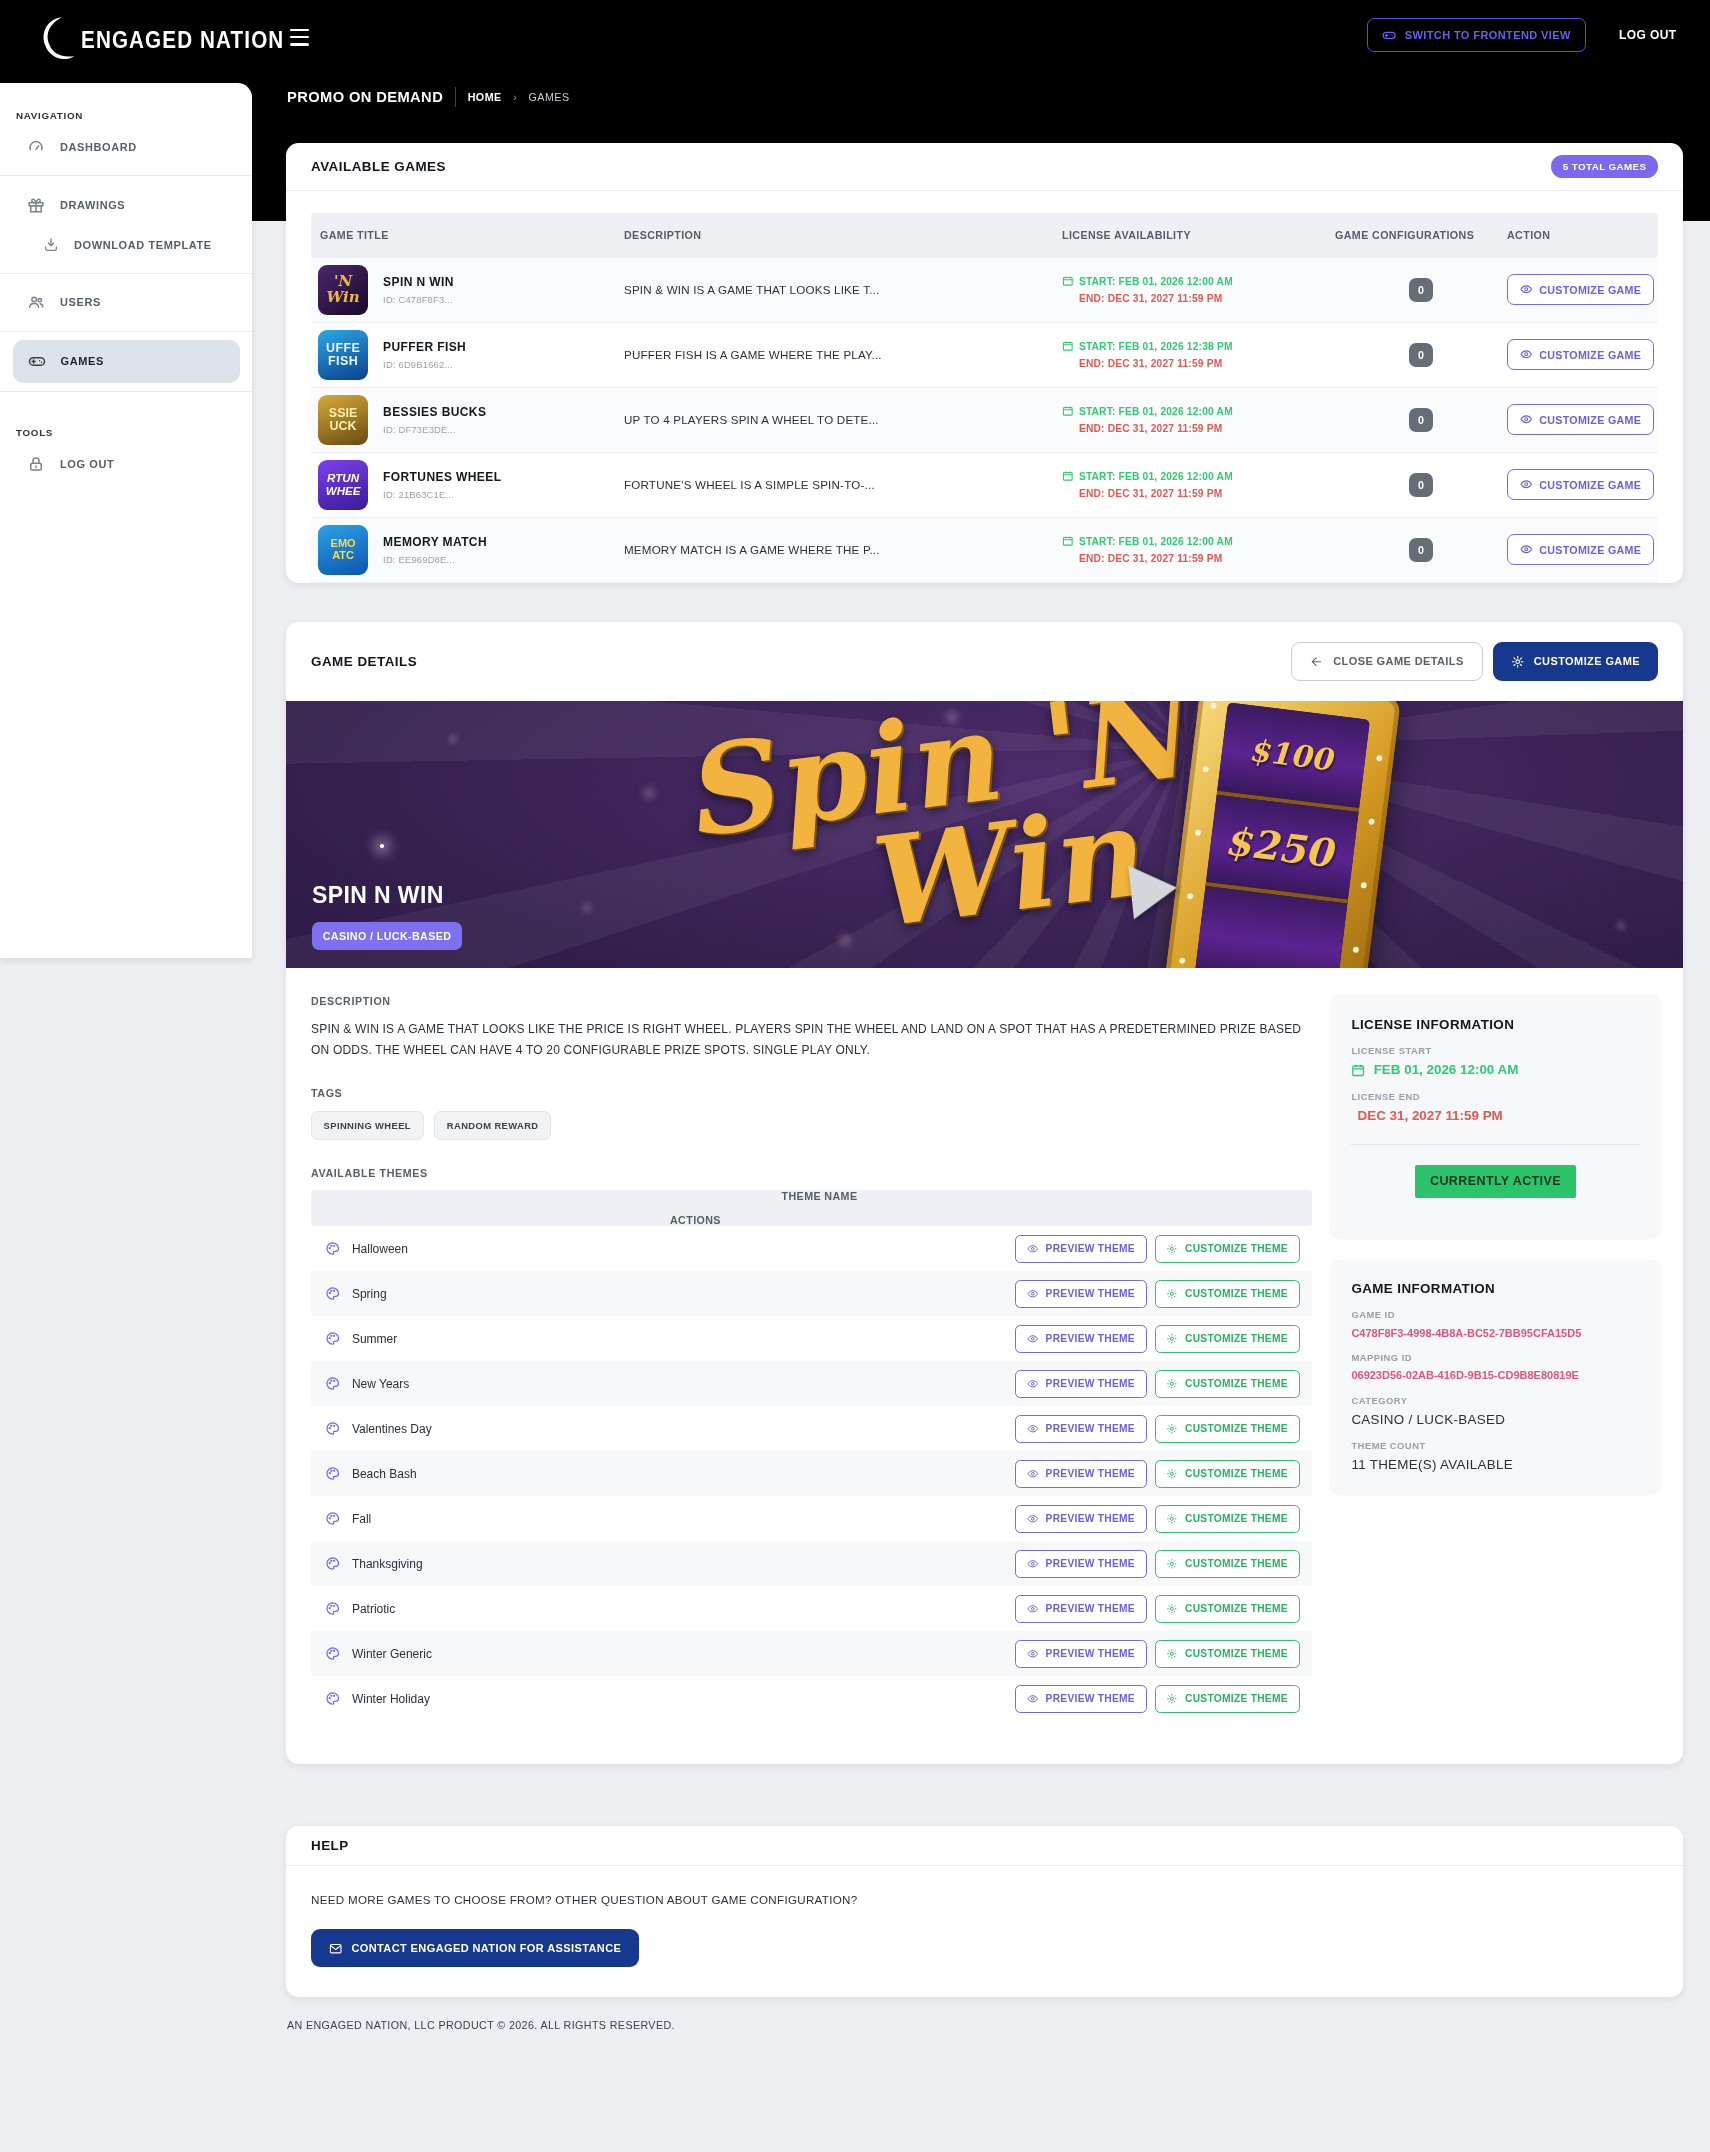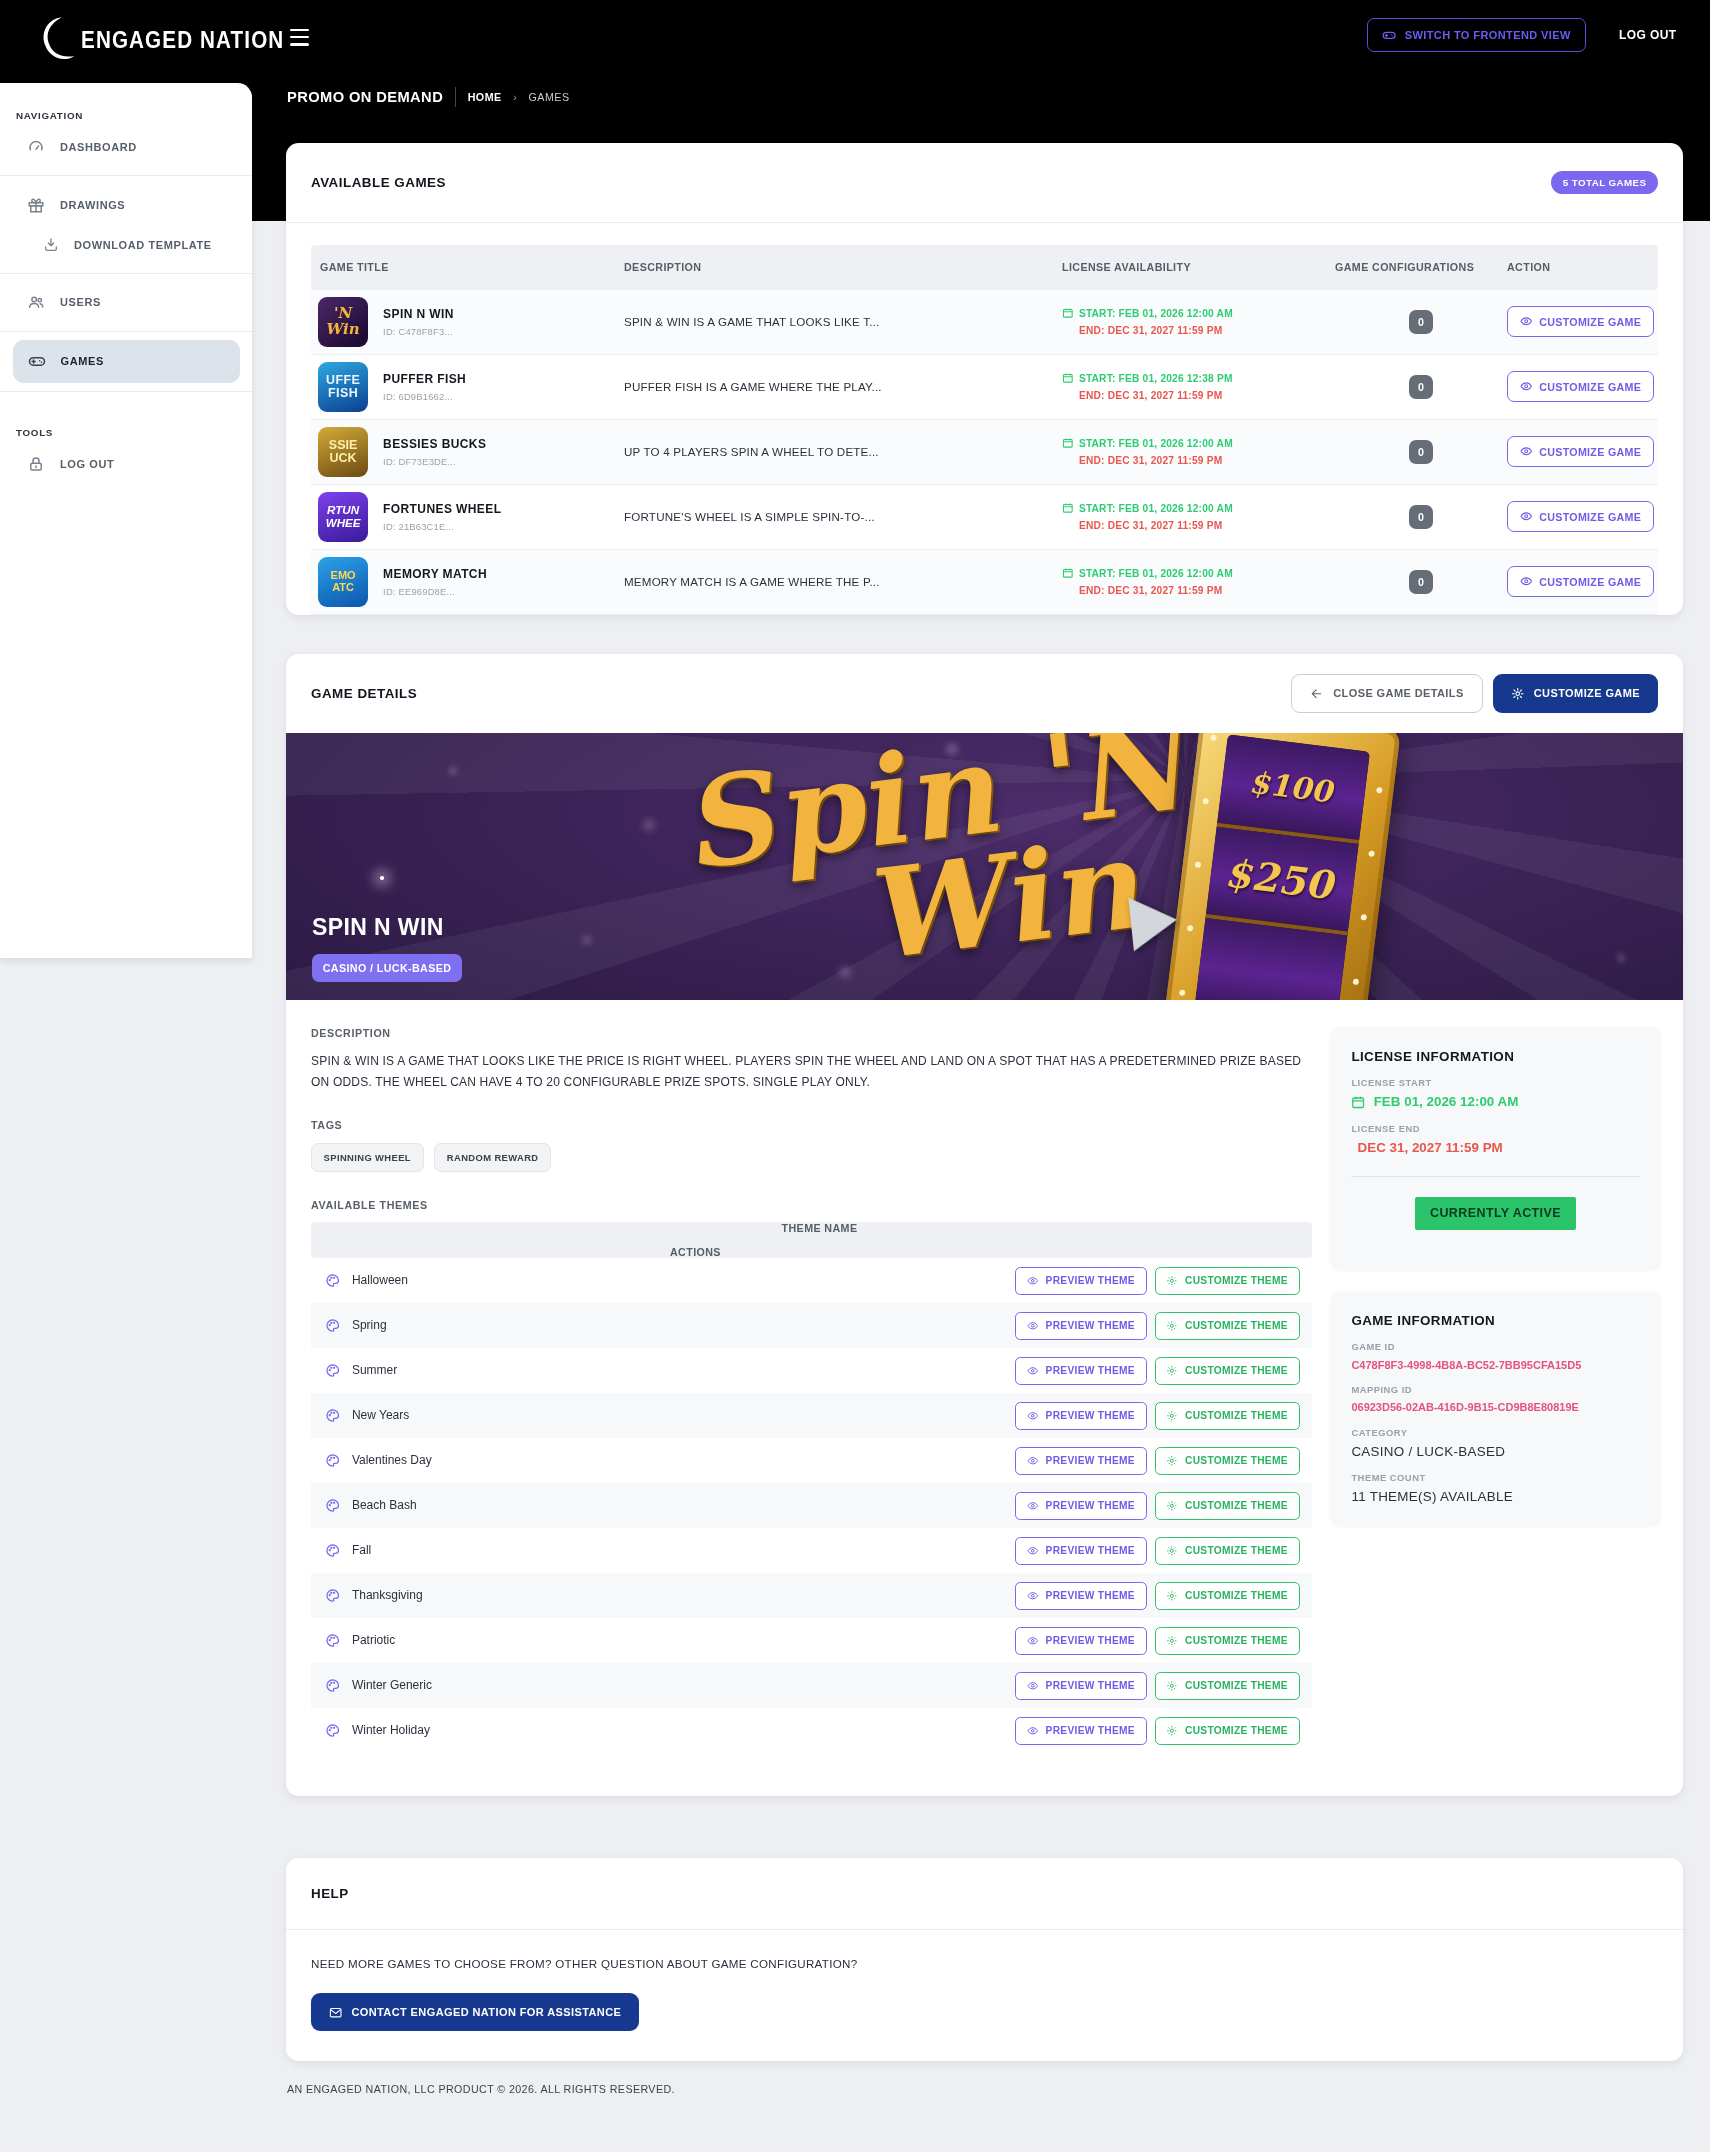--- a/index.html
+++ b/index.html
@@ -42,21 +42,21 @@
   .side-item svg { width:18px; height:18px; color:#7b838e; }
   .side-item.sub { padding-left:43px; }
   .side-item.sub svg { width:16px; height:16px; }
   .side-div { height:0.9px; background:#e9ebef; margin:8px 0; }
   .side-item.active { background:#dce3eb; border-radius:10.7px; margin:5.3px 12.5px; padding:12.5px 9px 12.5px 15px; color:#1d242e; }
   .side-item.active svg { color:#39424e; }
 
   
   .main { position:absolute; left:286px; top:0; width:1397px; z-index:6; }
   .card { background:#fff; border-radius:12.5px; box-shadow:0 2.7px 9px rgba(20,26,40,.08); }
-  .card-head { display:flex; align-items:center; justify-content:space-between; padding:28px 25px; }
+  .card-head { display:flex; align-items:center; justify-content:space-between; padding:12px 25px; }
   .card-title { font-size:13.4px; font-weight:bold; letter-spacing:0.5px; color:#12161d; }
   .head-div { height:0.9px; background:#e8eaee; }
 
   .card-games { margin-top:143px; }
   .total-badge { background:#7b68ee; color:#fff; font-size:9.8px; font-weight:bold; border-radius:12.5px;
     padding:6.2px 11.6px; letter-spacing:0.4px; }
 
   .g-table { margin:21.4px 25px 39px; }
   .g-thead, .g-row { display:grid; grid-template-columns:313px 438px 273px 172px 151px; align-items:center; }
   .g-thead { background:#eef0f3; border-radius:3.6px; height:45px; font-size:10.7px; font-weight:bold;
@@ -141,21 +141,21 @@
   .tags { display:flex; gap:10.7px; margin-bottom:27px; }
   .tag { background:#f2f3f5; border:0.9px solid #e2e5e9; border-radius:7px; padding:8px 11.6px; font-size:9.4px;
     font-weight:bold; color:#3a414b; letter-spacing:0.4px; }
   .t-table { width:1001px; }
   .t-head { display:flex; background:#eef0f3; height:36px; align-items:center; border-radius:3.6px;
     font-size:10.7px; font-weight:bold; color:#565d67; letter-spacing:0.4px;flex-direction:column; }
   .th-name { flex:1; padding-left:16px; }
   .th-actions { width:283px; }
   .t-row { display:flex; align-items:center; height:45px; }
   .t-row:nth-child(odd) { background:#f7f8fa; }
-  .t-name { flex:1; display:flex; align-items:flex-start; gap:11.6px; padding-left:14.3px; font-size:12px; color:#2a313c; }
+  .t-name { flex:1; display:flex; align-items:center; gap:11.6px; padding-left:14.3px; font-size:12px; color:#2a313c; }
   .t-name svg { width:15px; height:15px; color:#7568ea; }
   .t-actions { display:flex; gap:8px; padding-right:12.5px; }
   .btn-preview { display:inline-flex; align-items:center; gap:7.1px; border:1.3px solid #7568ea; color:#6d5ce6;
     background:#fff; border-radius:5.3px; padding:7.1px 10.7px; font-size:10.2px; font-weight:bold; letter-spacing:0.3px; }
   .btn-green { display:inline-flex; align-items:center; gap:7.1px; border:1.3px solid #2fc06a; color:#27b35f;
     background:#fff; border-radius:5.3px; padding:7.1px 10.7px; font-size:10.2px; font-weight:bold; letter-spacing:0.3px; }
   .btn-preview svg, .btn-green svg { width:11.6px; height:11.6px; }
 
   .details-right { width:331px; display:flex; flex-direction:column; gap:22px; }
   .panel { background:#f7f8fa; border-radius:10.7px; padding:21.4px; box-shadow:0 0.9px 2.7px rgba(0,0,0,.05); }

